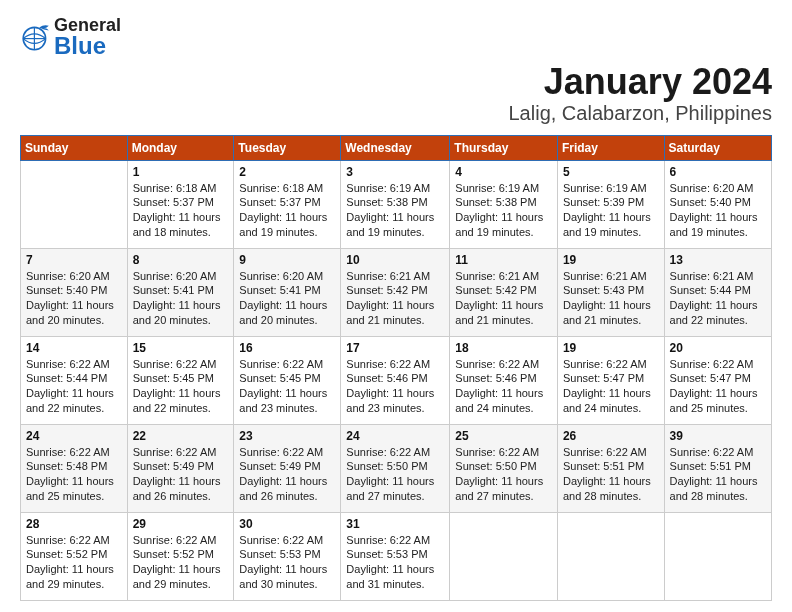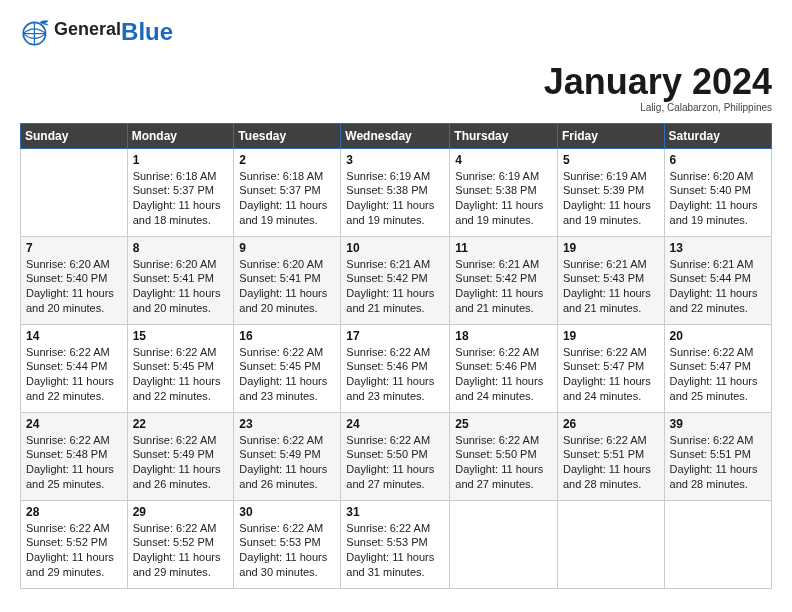--- a/index.html
+++ b/index.html
@@ -25,30 +25,30 @@
       text-align: right;
     }
     .month-title {
       font-size: 36px;
       font-weight: bold;
       color: #1a1a1a;
       line-height: 1.1;
       margin-top: 46px;
     }
     .subtitle {
-      font-size: 10px;
+      font-size: 20px;
       color: #444;
     }
     .calendar-table {
       width: 100%;
       border-collapse: collapse;
       font-size: 10.5px;
     }
     .calendar-table th {
-      background: #404040;
+      background: #c2410c;
       color: #fff;
       padding: 5px 4px;
       text-align: left;
       font-size: 12px;
       font-weight: bold;
       border: 1px solid #2e6db4;
     }
     .calendar-table td {
       border: 1px solid #ccc;
       vertical-align: top;
@@ -78,21 +78,21 @@
       display: flex;
       align-items: center;
       gap: 2px;
     }
     .logo-icon {
       width: 32px;
       height: 32px;
     }
     .logo-words {
       display: flex;
-      flex-direction: row;
+      flex-direction: column;
       line-height: 1;
     }
     .logo-general {
       font-size: 18px;
       font-weight: bold;
       color: #222;
     }
     .logo-blue-word {
       font-size: 24px;
       font-weight: bold;

